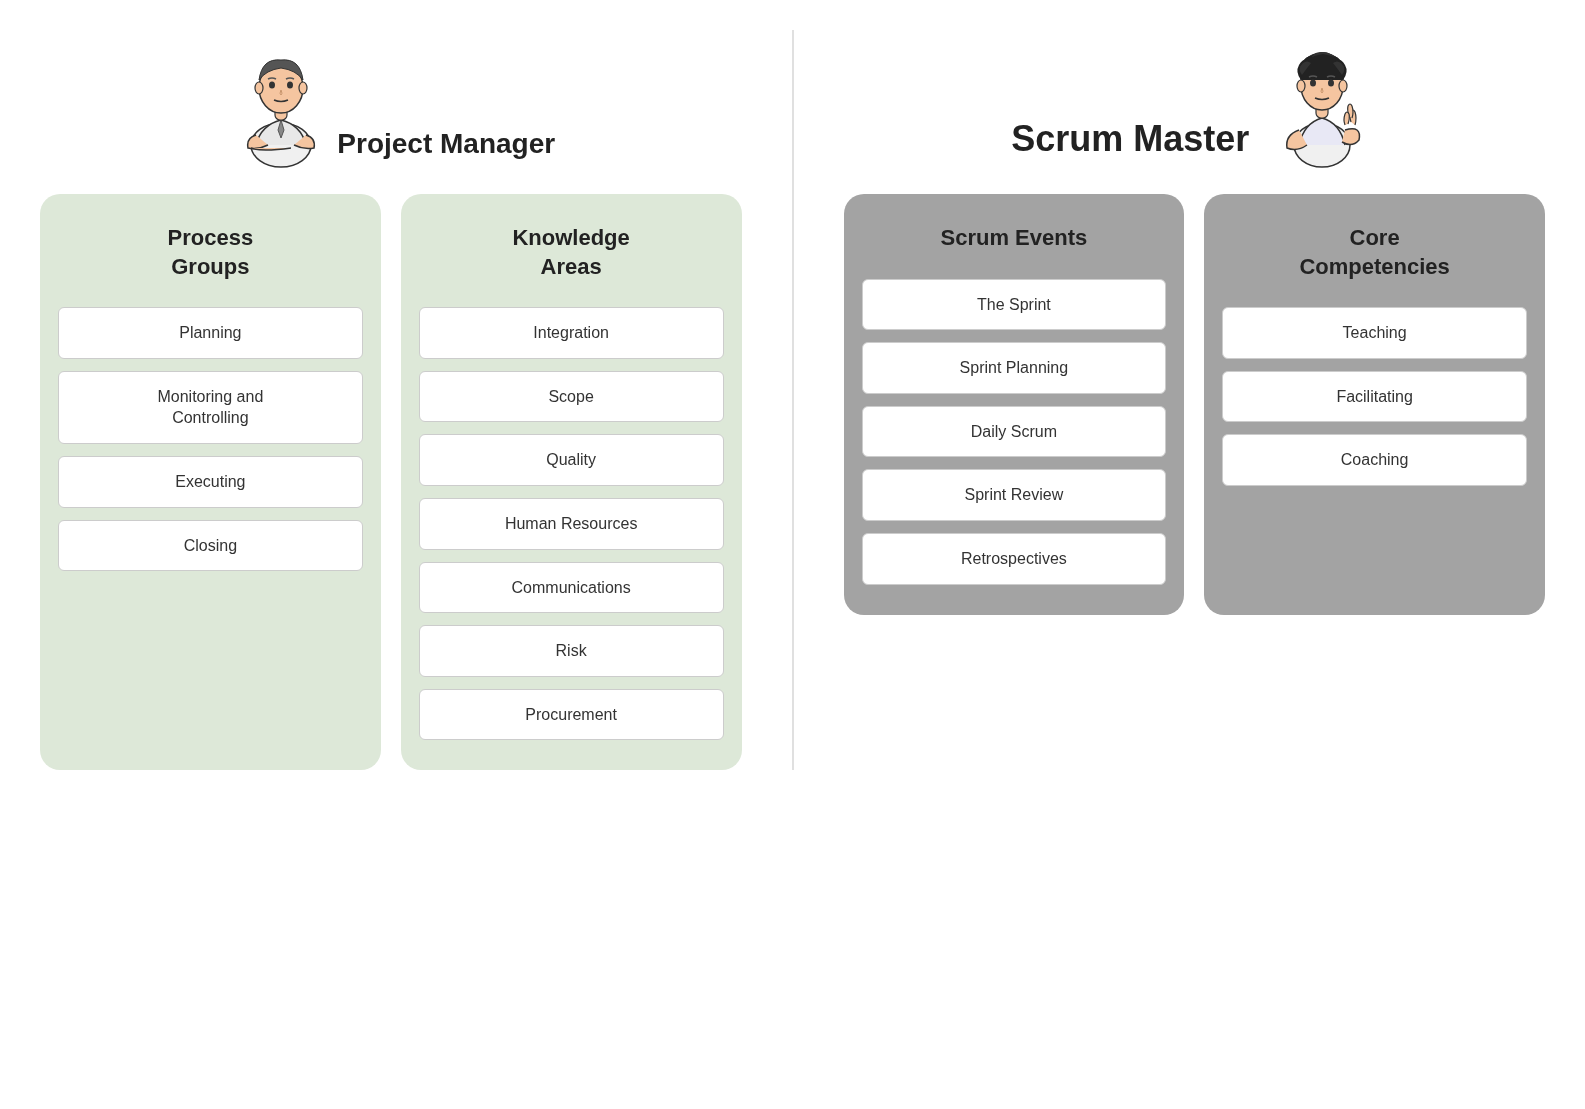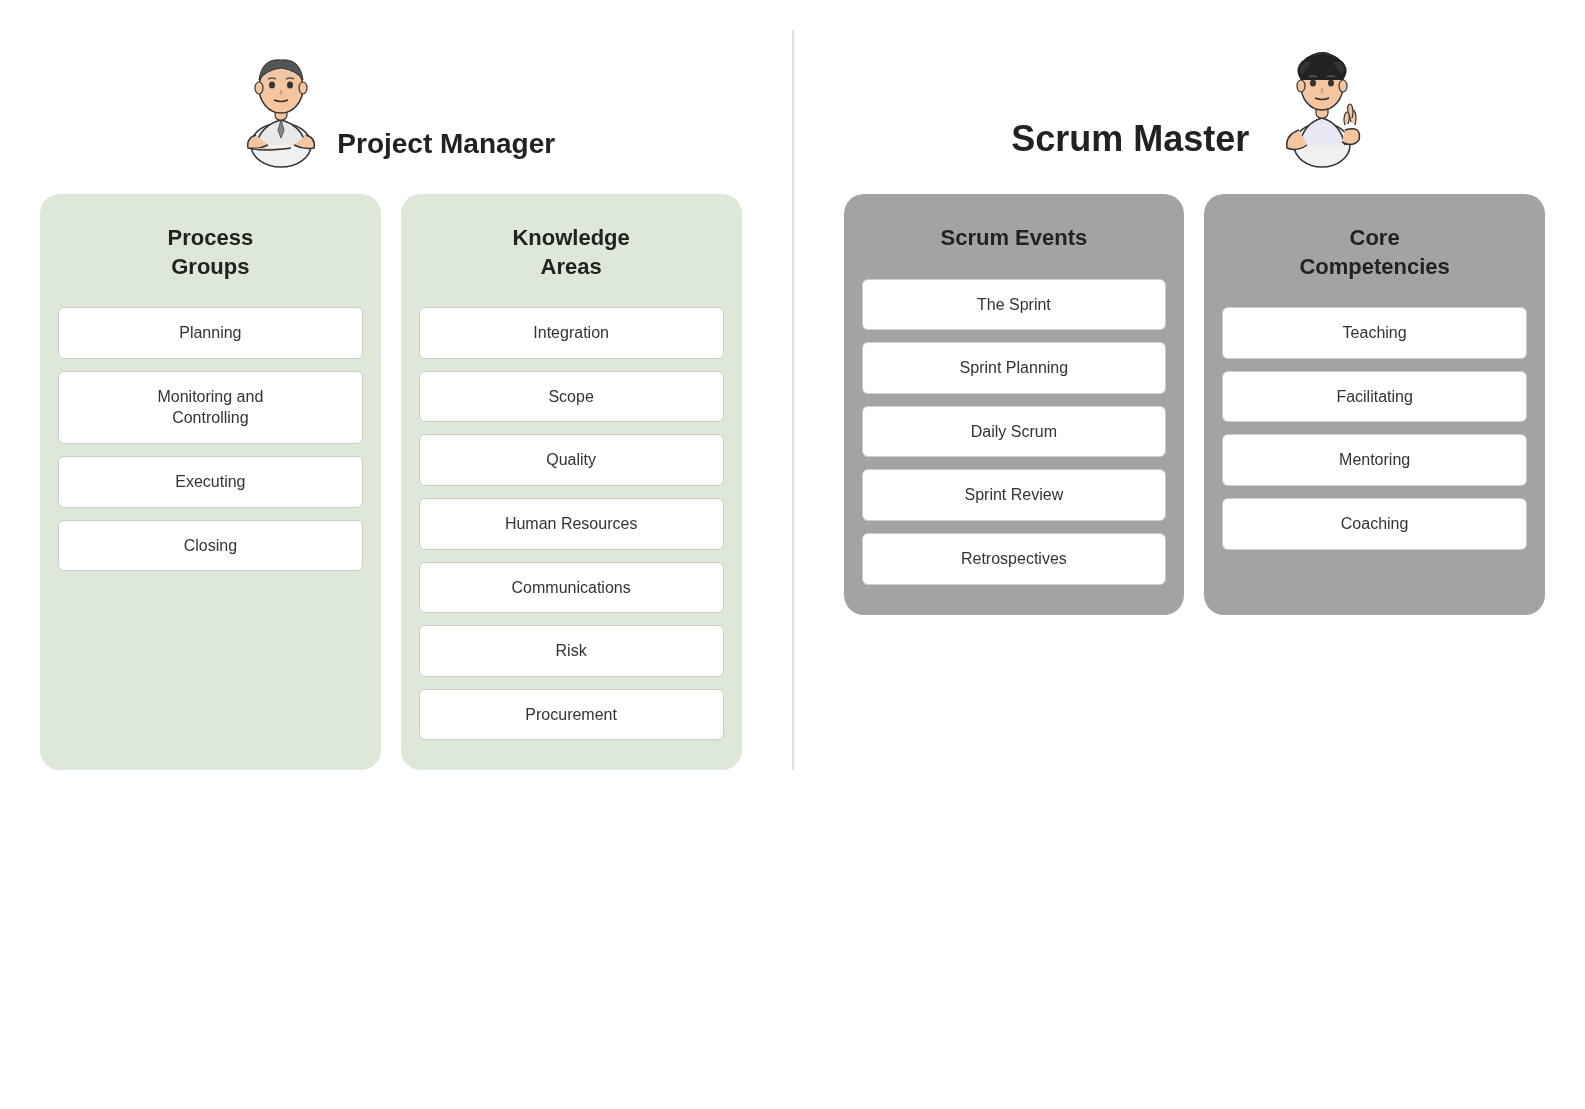--- a/index.html
+++ b/index.html
@@ -266,19 +266,18 @@
         <div class="item-box">Sprint Planning</div>
         <div class="item-box">Daily Scrum</div>
         <div class="item-box">Sprint Review</div>
         <div class="item-box">Retrospectives</div>
       </div>
 
       <div class="column-panel blue-panel">
         <div class="column-title">Core<br>Competencies</div>
         <div class="item-box">Teaching</div>
         <div class="item-box">Facilitating</div>
-        <div class="item-box">Mentoring</div>
         <div class="item-box">Coaching</div>
       </div>
     </div>
   </div>
 
 </div>
 
 </body></html>

